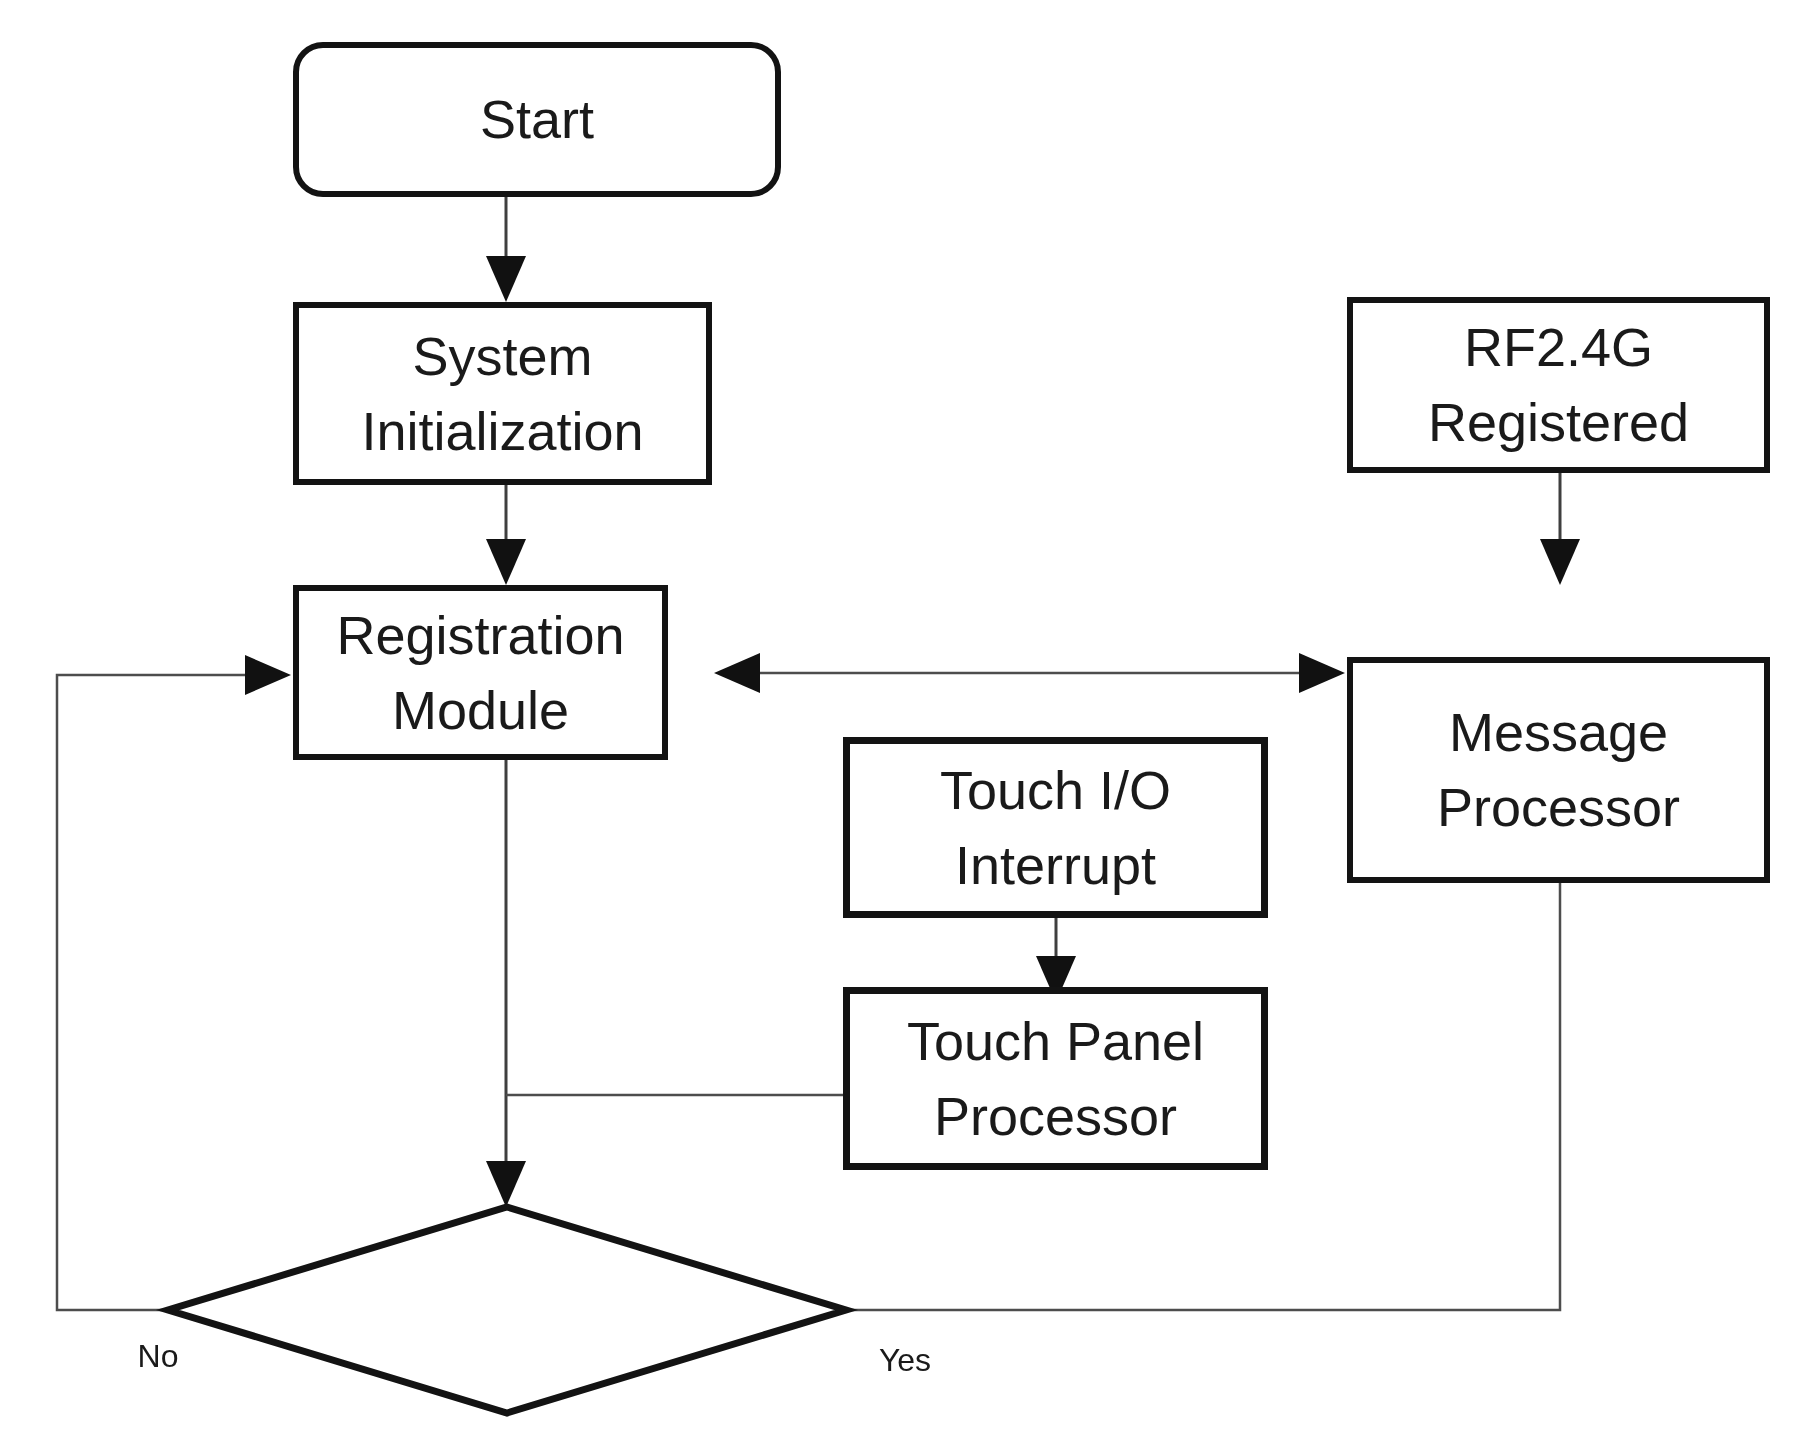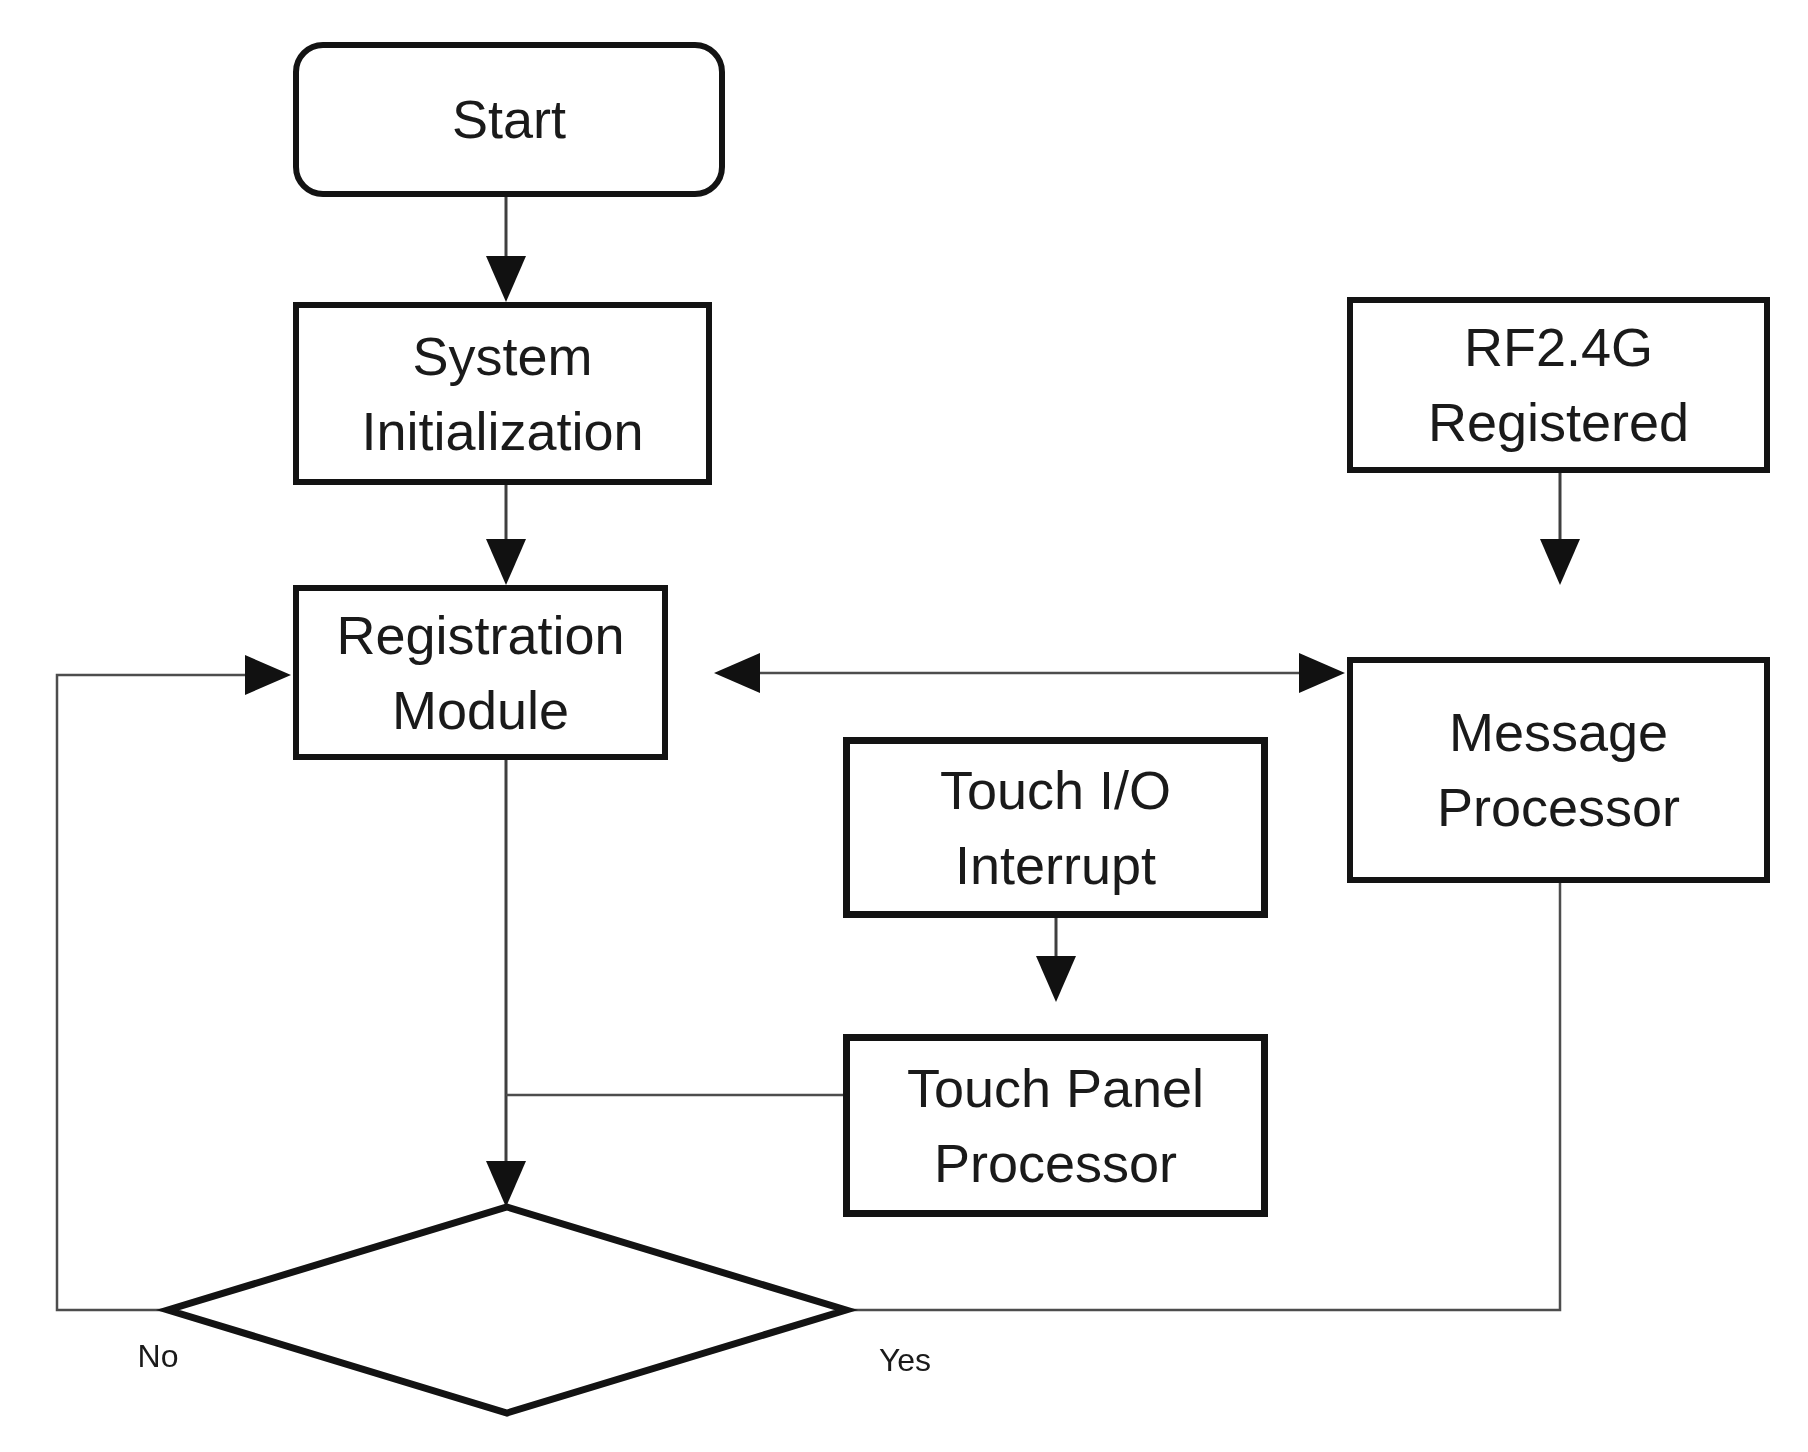--- a/index.html
+++ b/index.html
@@ -107,21 +107,21 @@
     </g>
 
     <g>
       <polyline points="846,1310 1560,1310 1560,808" fill="none" stroke="#4d4d4d" stroke-width="2.5"></polyline>
       <polygon points="1560,762 1540,808 1580,808" fill="#111111"></polygon>
     </g>
 
     <polygon points="507,1207 846,1310 507,1413 168,1310" fill="#ffffff" stroke="#131313" stroke-width="7"></polygon>
   </svg>
 
-  <div class="node terminator" style="left:293px; top:42px; width:432px; height:155px;">
+  <div class="node terminator" style="left:293px; top:42px; width:488px; height:155px;">
     <span class="lbl">Start</span>
   </div>
 
   <div class="node" style="left:293px; top:302px; width:419px; height:183px;">
     <span class="lbl">System
 Initialization</span>
   </div>
 
   <div class="node" style="left:293px; top:585px; width:375px; height:175px;">
     <span class="lbl">Registration
@@ -136,21 +136,21 @@
   <div class="node" style="left:1347px; top:618px; width:423px; height:226px;margin-top:39px;">
     <span class="lbl">Message
 Processor</span>
   </div>
 
   <div class="node thick" style="left:843px; top:737px; width:425px; height:181px;text-align:center;">
     <span class="lbl">Touch I/O
 Interrupt</span>
   </div>
 
-  <div class="node thick" style="left:843px; top:1034px; width:425px; height:183px;">
+  <div class="node thick" style="left:843px; top:987px; width:425px; height:183px;">
     <span class="lbl">Touch Panel
 Processor</span>
   </div>
 
 
   <div class="floating-label edge-label" style="left:98px; top:1326px; width:120px; height:60px;">
     <span>No</span>
   </div>
 
   <div class="floating-label edge-label" style="left:845px; top:1330px; width:120px; height:60px;">

